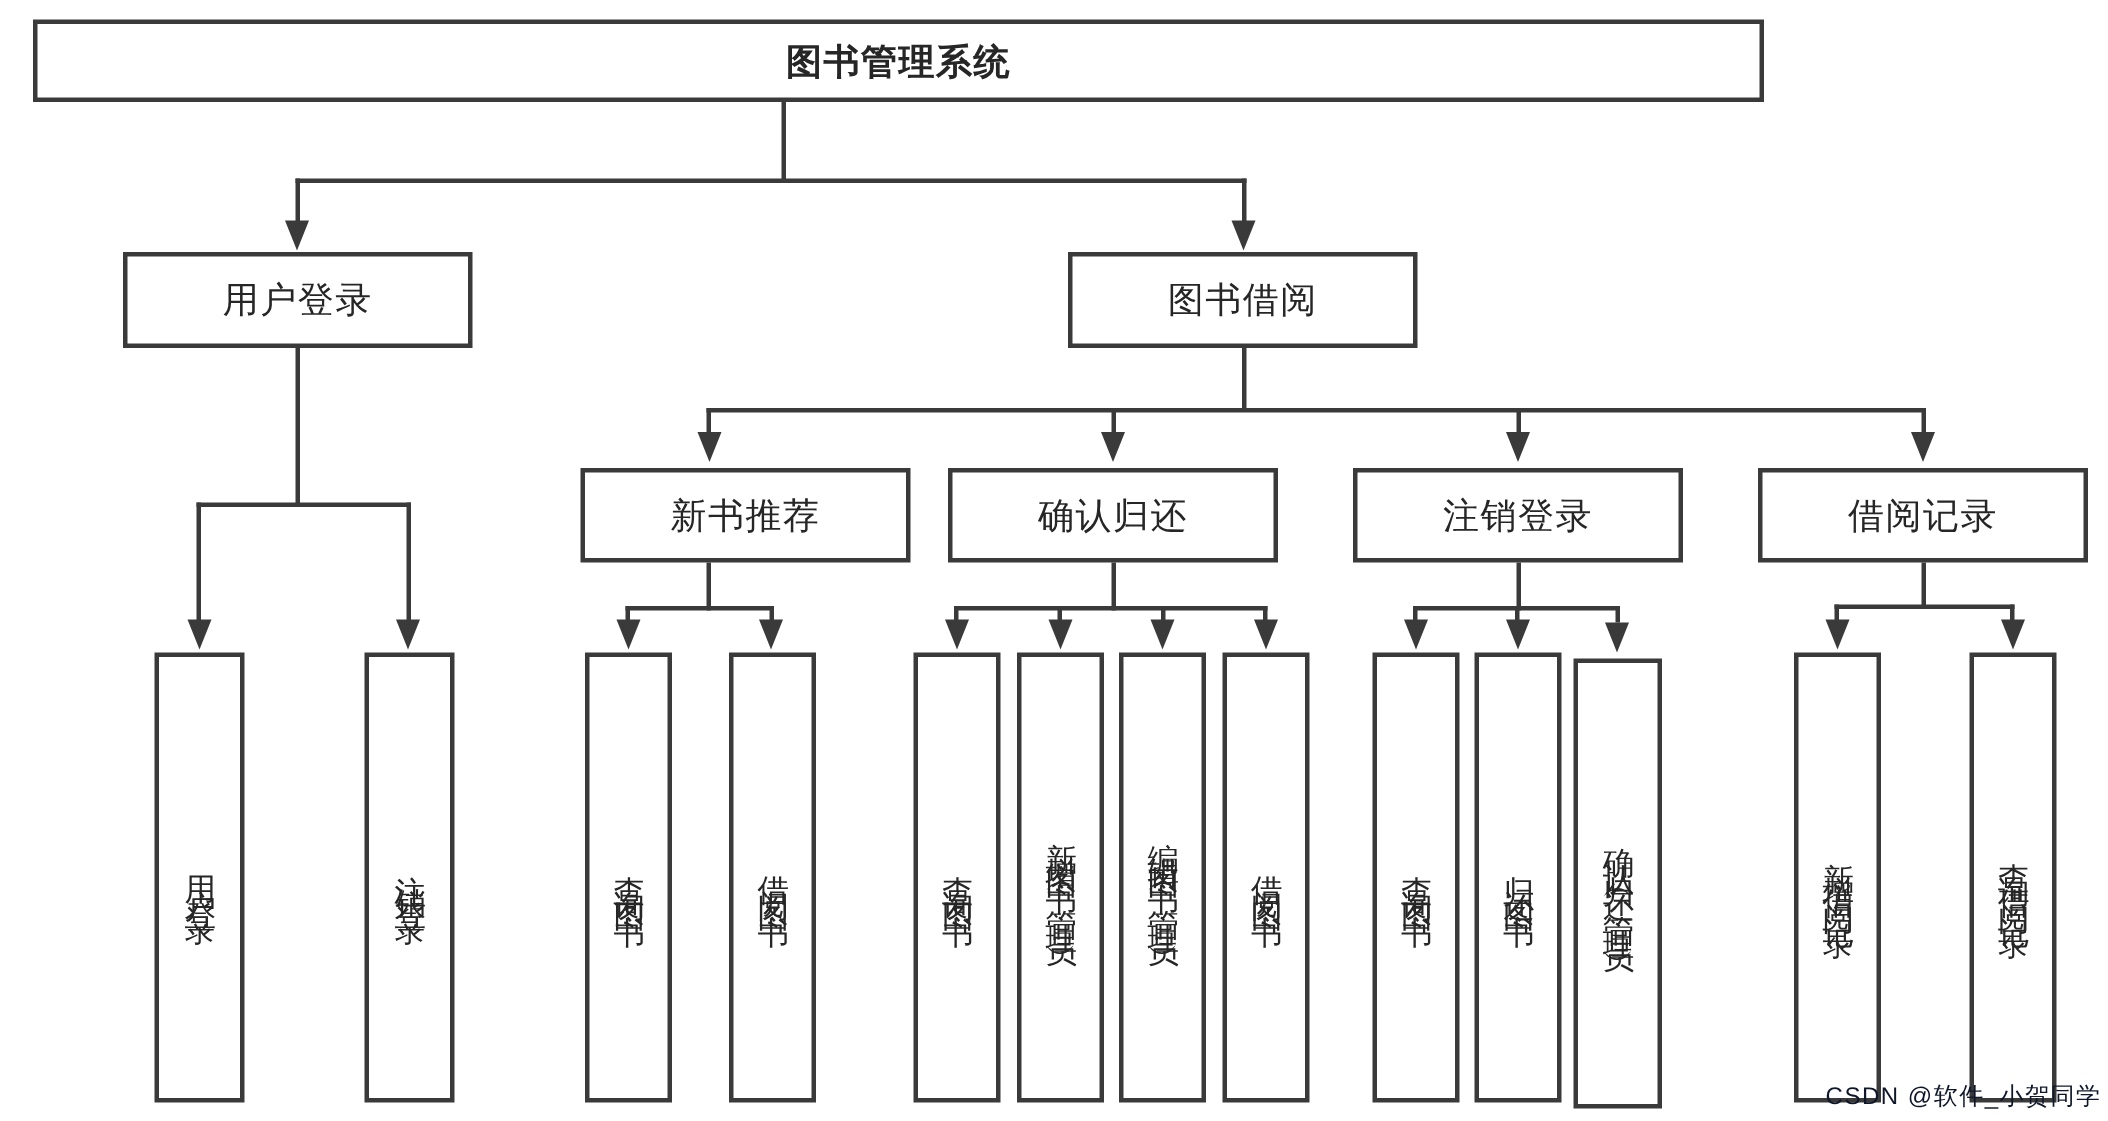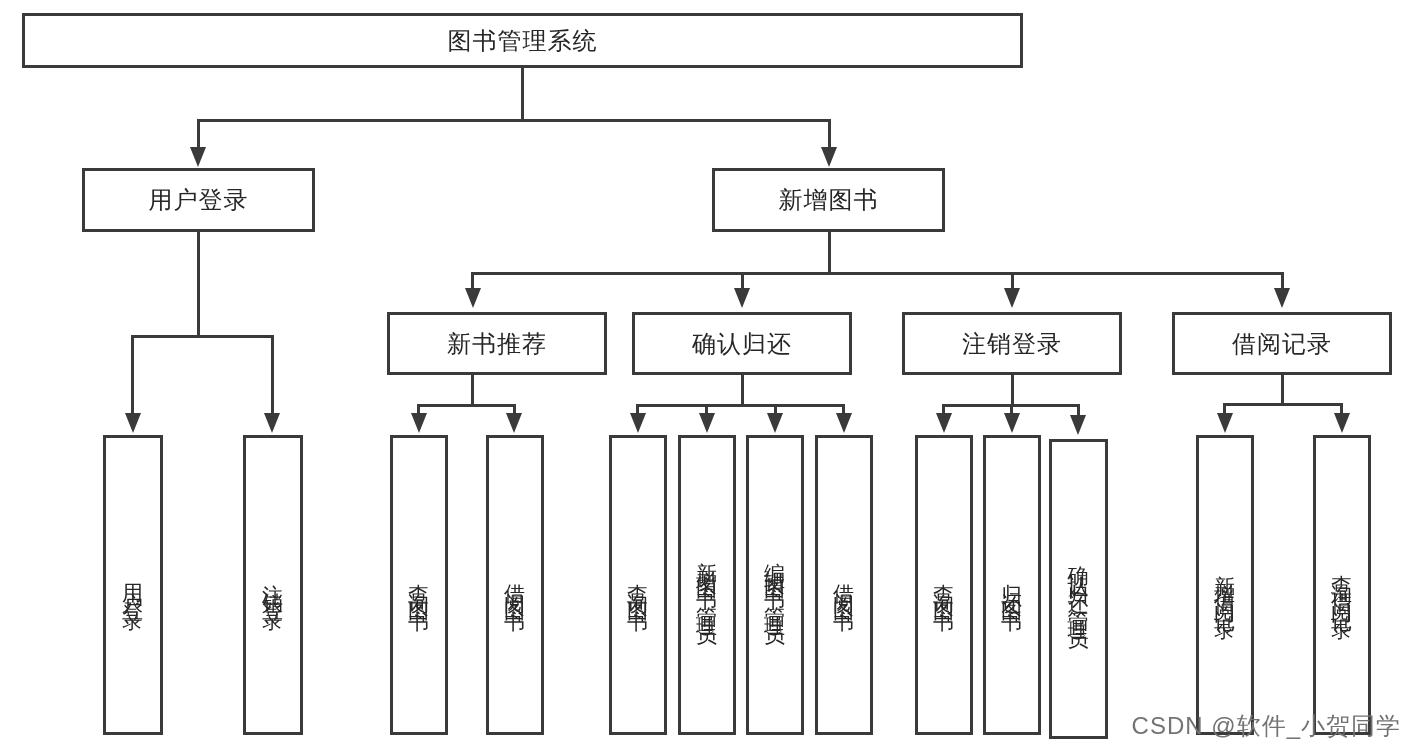--- a/index.html
+++ b/index.html
@@ -42,42 +42,42 @@
     width: 0;
     height: 0;
     border-left: 8px solid transparent;
     border-right: 8px solid transparent;
     border-top: 20px solid #3a3a3a;
   }
   .watermark {
     position: absolute;
     right: 4px;
     bottom: 5px;
-    font-size: 24px;
+    font-size: 16px;
     letter-spacing: 1px;
-    color: #737373;
+    color: #0f172a;
     white-space: nowrap;
   }
 </style>
 </head>
 <body>
 
 <div id="canvas">
 
-  <div class="box" style="left:22px; top:13px; width:1001px; height:55px;">图书管理系统</div>
+  <div class="box" style="left:22px; top:13px; width:1154px; height:55px;font-weight:bold;">图书管理系统</div>
 
   <div class="vline" style="left:521px; top:68px; height:52px;"></div>
   <div class="hline" style="left:197px; top:119px; width:634px;"></div>
   <div class="vline" style="left:197px; top:119px; height:30px;"></div>
   <div class="arrow" style="left:190px; top:147px;"></div>
   <div class="vline" style="left:828px; top:119px; height:30px;"></div>
   <div class="arrow" style="left:821px; top:147px;"></div>
 
   <div class="box" style="left:82px; top:168px; width:233px; height:64px;">用户登录</div>
-  <div class="box" style="left:712px; top:168px; width:233px; height:64px;">新增图书</div>
+  <div class="box" style="left:712px; top:168px; width:233px; height:64px;">图书借阅</div>
 
   <div class="vline" style="left:197px; top:232px; height:106px;"></div>
   <div class="hline" style="left:131px; top:335px; width:143px;"></div>
   <div class="vline" style="left:131px; top:335px; height:80px;"></div>
   <div class="arrow" style="left:125px; top:413px;"></div>
   <div class="vline" style="left:271px; top:335px; height:80px;"></div>
   <div class="arrow" style="left:264px; top:413px;"></div>
 
   <div class="vline" style="left:828px; top:232px; height:42px;"></div>
   <div class="hline" style="left:471px; top:272px; width:813px;"></div>

